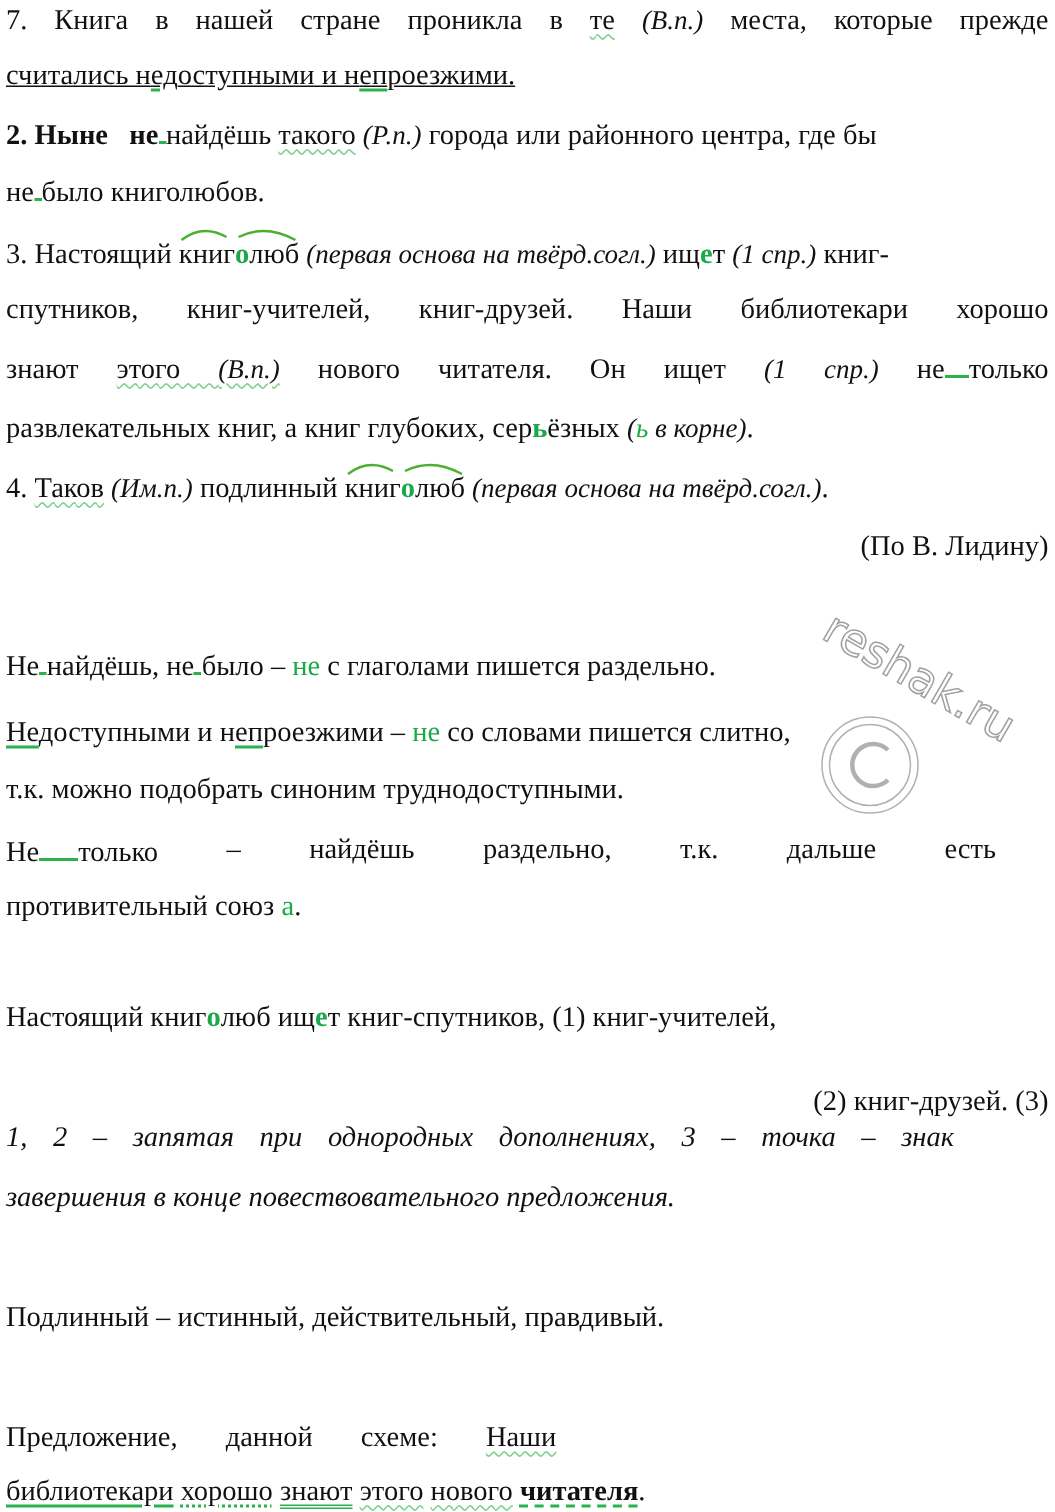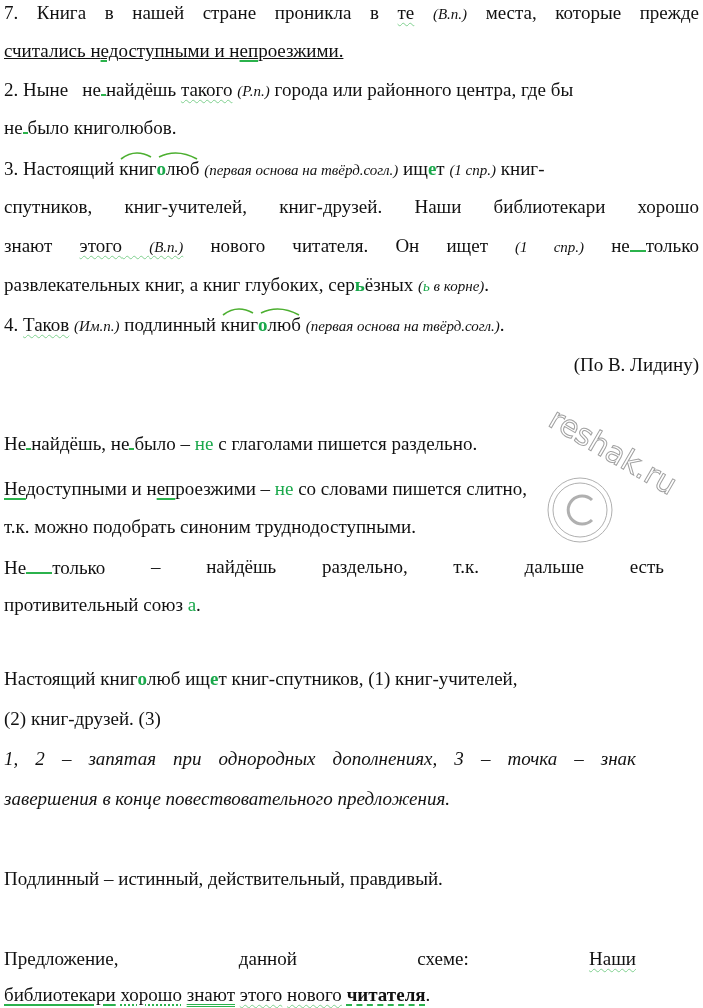--- a/index.html
+++ b/index.html
@@ -30,21 +30,21 @@
       line-height: 26px;
       white-space: nowrap;
     }
     .justify {
       text-align: justify;
       text-align-last: justify;
     }
     .right { text-align: right; }
     .note {
       font-style: italic;
-      font-size: 15px;
+      font-size: 18px;
     }
     .it { font-style: italic; }
     .green { color: #1aa84b; }
     .green-b { color: #1aa84b; font-weight: bold; }
     .ul-solid {
       text-decoration: underline;
       text-decoration-color: #2bb24c;
       text-decoration-thickness: 2px;
       text-underline-offset: 3px;
     }
@@ -99,21 +99,21 @@
 
   <div class="line justify" style="top:0px;">
     <span>7. Книга в нашей стране проникла в </span><span class="ul-wavy">те</span>
     <span class="note">(В.п.)</span><span> места, которые прежде</span>
   </div>
   <div class="line" style="top:38px;text-decoration:underline;">
     <span>считались н</span><span class="ul-solid">ед</span><span>оступными и н</span><span class="ul-solid">еп</span><span>роезжими.</span>
   </div>
 
   <div class="line" style="top:76px;">
-    <span style="white-space:pre;">2. Ныне   не</span><span class="gap-mark" style="width:5px;"></span><span>найдёшь </span><span class="ul-wavy">такого</span>
+    <span style="white-space:pre;font-weight:bold;">2. Ныне   не</span><span class="gap-mark" style="width:5px;"></span><span>найдёшь </span><span class="ul-wavy">такого</span>
     <span class="note">(Р.п.)</span><span> города или районного центра, где бы</span>
   </div>
   <div class="line" style="top:114px;">
     <span>не</span><span class="gap-mark" style="width:5px;"></span><span>было книголюбов.</span>
   </div>
 
   <div class="line" style="top:156px;">
     <span>3. Настоящий </span><span class="arcword"><svg width="82" height="10">
           <path d="M2 9 Q16 -2 32 7" stroke="#4caf30" stroke-width="1.6" fill="none"></path>
           <path d="M40 7 Q58 -2 78 9" stroke="#4caf30" stroke-width="1.6" fill="none"></path>
@@ -162,28 +162,28 @@
       <span>есть</span>
     </div>
   </div>
   <div class="line" style="top:592px;">
     <span>противительный союз </span><span class="green">а</span><span>.</span>
   </div>
 
   <div class="line" style="top:666px;">
     <span>Настоящий книг</span><span class="green-b">о</span><span>люб ищ</span><span class="green-b">е</span><span>т книг-спутников, (1) книг-учителей,</span>
   </div>
-  <div class="line" style="top:706px;">(2) книг-друзей. (3)</div>
+  <div class="line" style="top:722px;text-align:right;">(2) книг-друзей. (3)</div>
   <div class="line it" style="top:746px; width:632px; text-align:justify; text-align-last:justify;">1, 2 – запятая при однородных дополнениях, 3 – точка – знак</div>
   <div class="line it" style="top:786px;">завершения в конце повествовательного предложения.</div>
 
   <div class="line" style="top:866px;">Подлинный – истинный, действительный, правдивый.</div>
 
   <div class="line" style="top:946px; width:632px;">
-    <div style="display:flex; justify-content:space-between; width:632px;">
+    <div style="display:flex; justify-content:flex-start; width:632px;gap:32px;">
       <span>Предложение,</span>
       <span>данной</span>
       <span>схеме:</span>
       <span class="ul-wavy">Наши</span>
     </div>
   </div>
   <div class="line" style="top:982px;">
     <span class="ul-solid">библиотекари</span>
     <span class="ul-dotdash">хорошо</span>
     <span class="ul-solid" style="text-decoration-style:double; text-decoration-thickness:1px;">знают</span>

